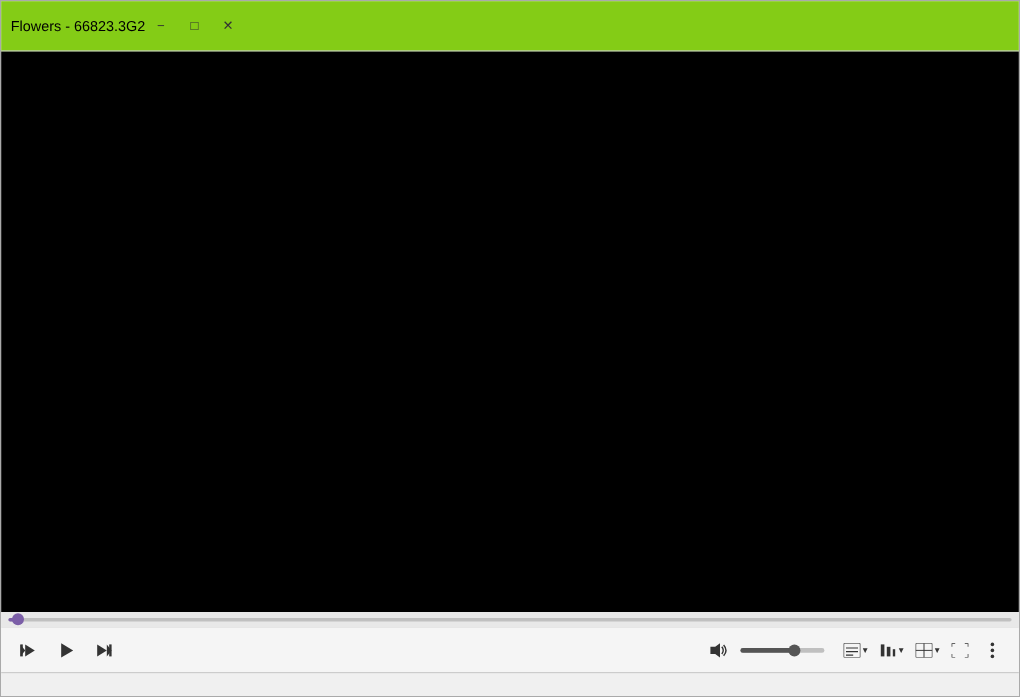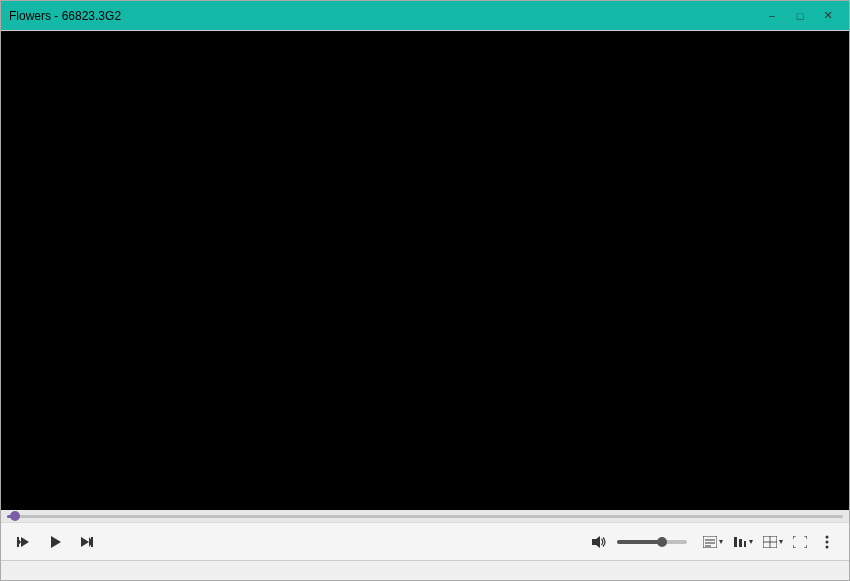--- a/index.html
+++ b/index.html
@@ -21,26 +21,26 @@
       width: 850px;
       height: 581px;
       background: #ffffff;
       border: 1px solid #aaa;
       display: flex;
       flex-direction: column;
     }
 
     
     #title-bar {
-      height: 30px;
-      background: #14b8a6;
+      height: 42px;
+      background: #84cc16;
       border-bottom: 1px solid #ccc;
       display: flex;
       align-items: center;
-      justify-content: space-between;
+      justify-content: flex-start;
       padding: 0 8px;
       user-select: none;
     }
 
     #title-text {
       font-size: 12px;
       color: #000;
     }
 
     #window-controls {

